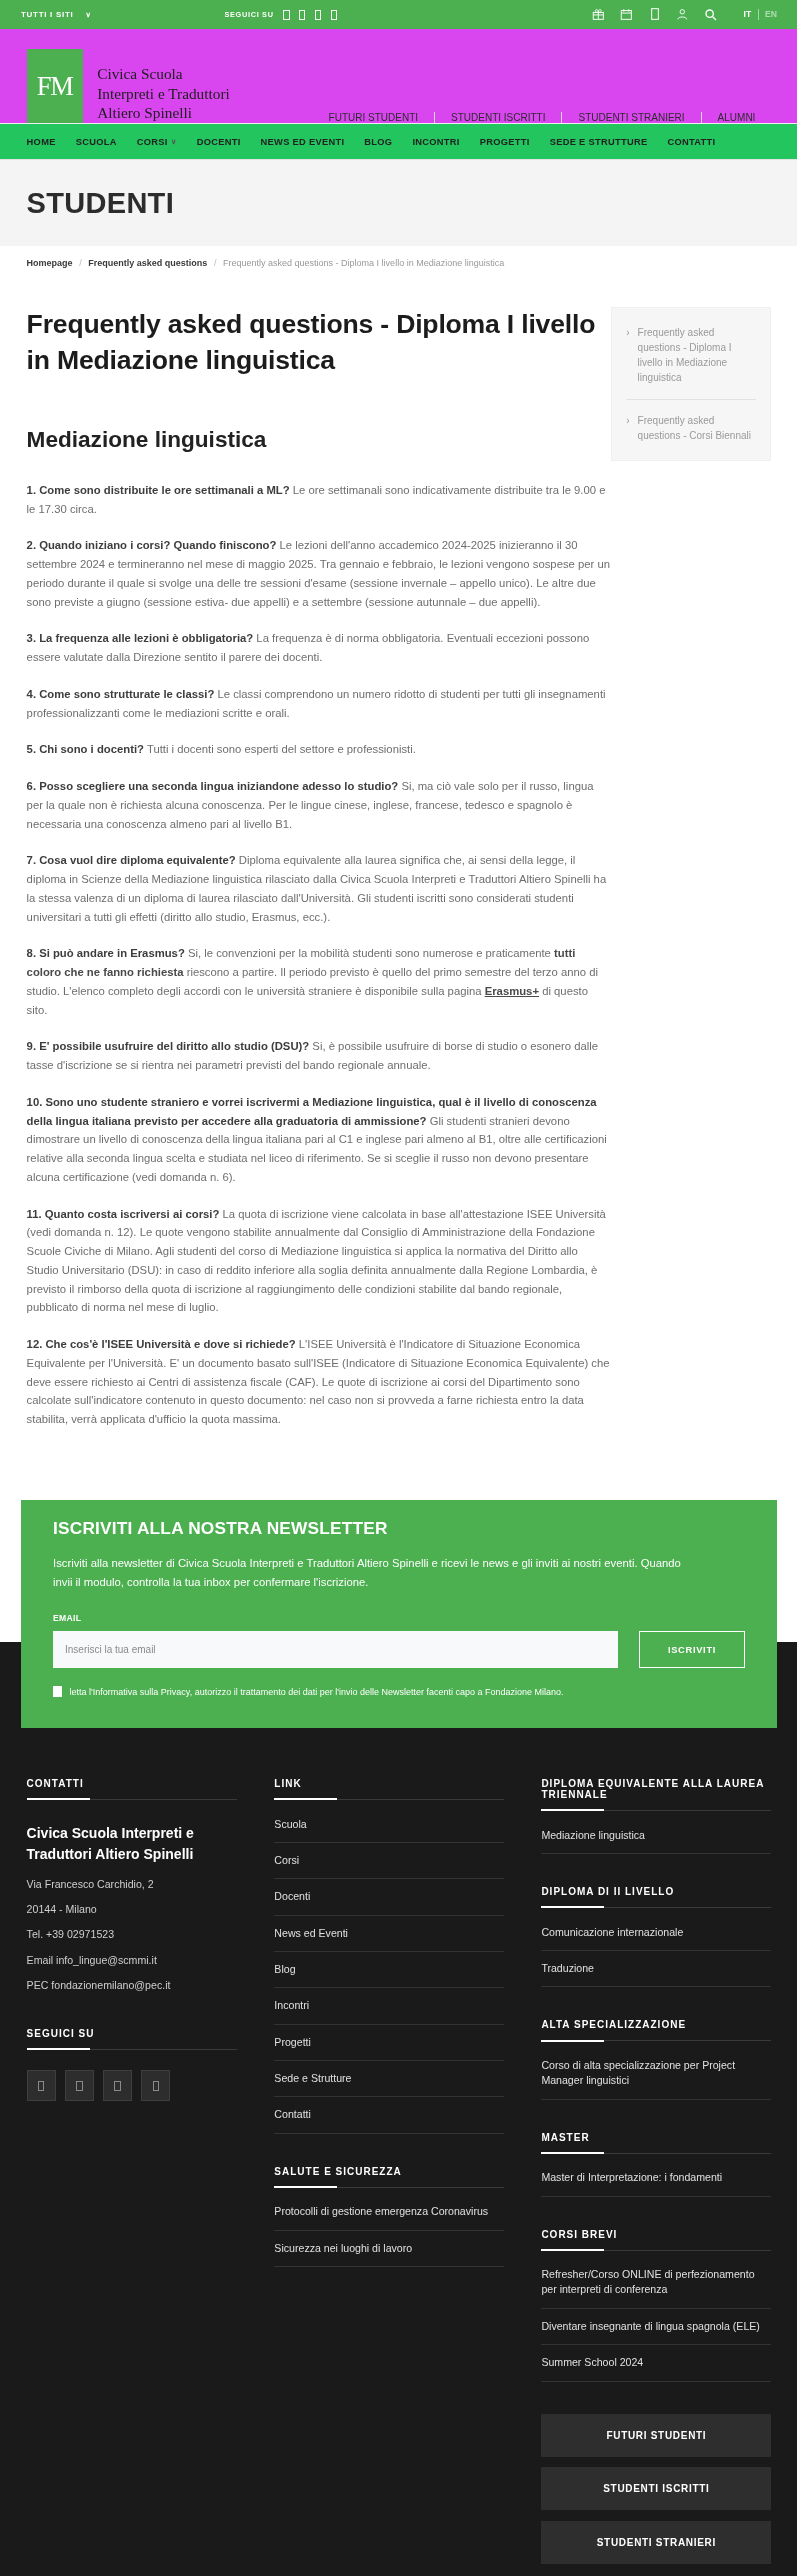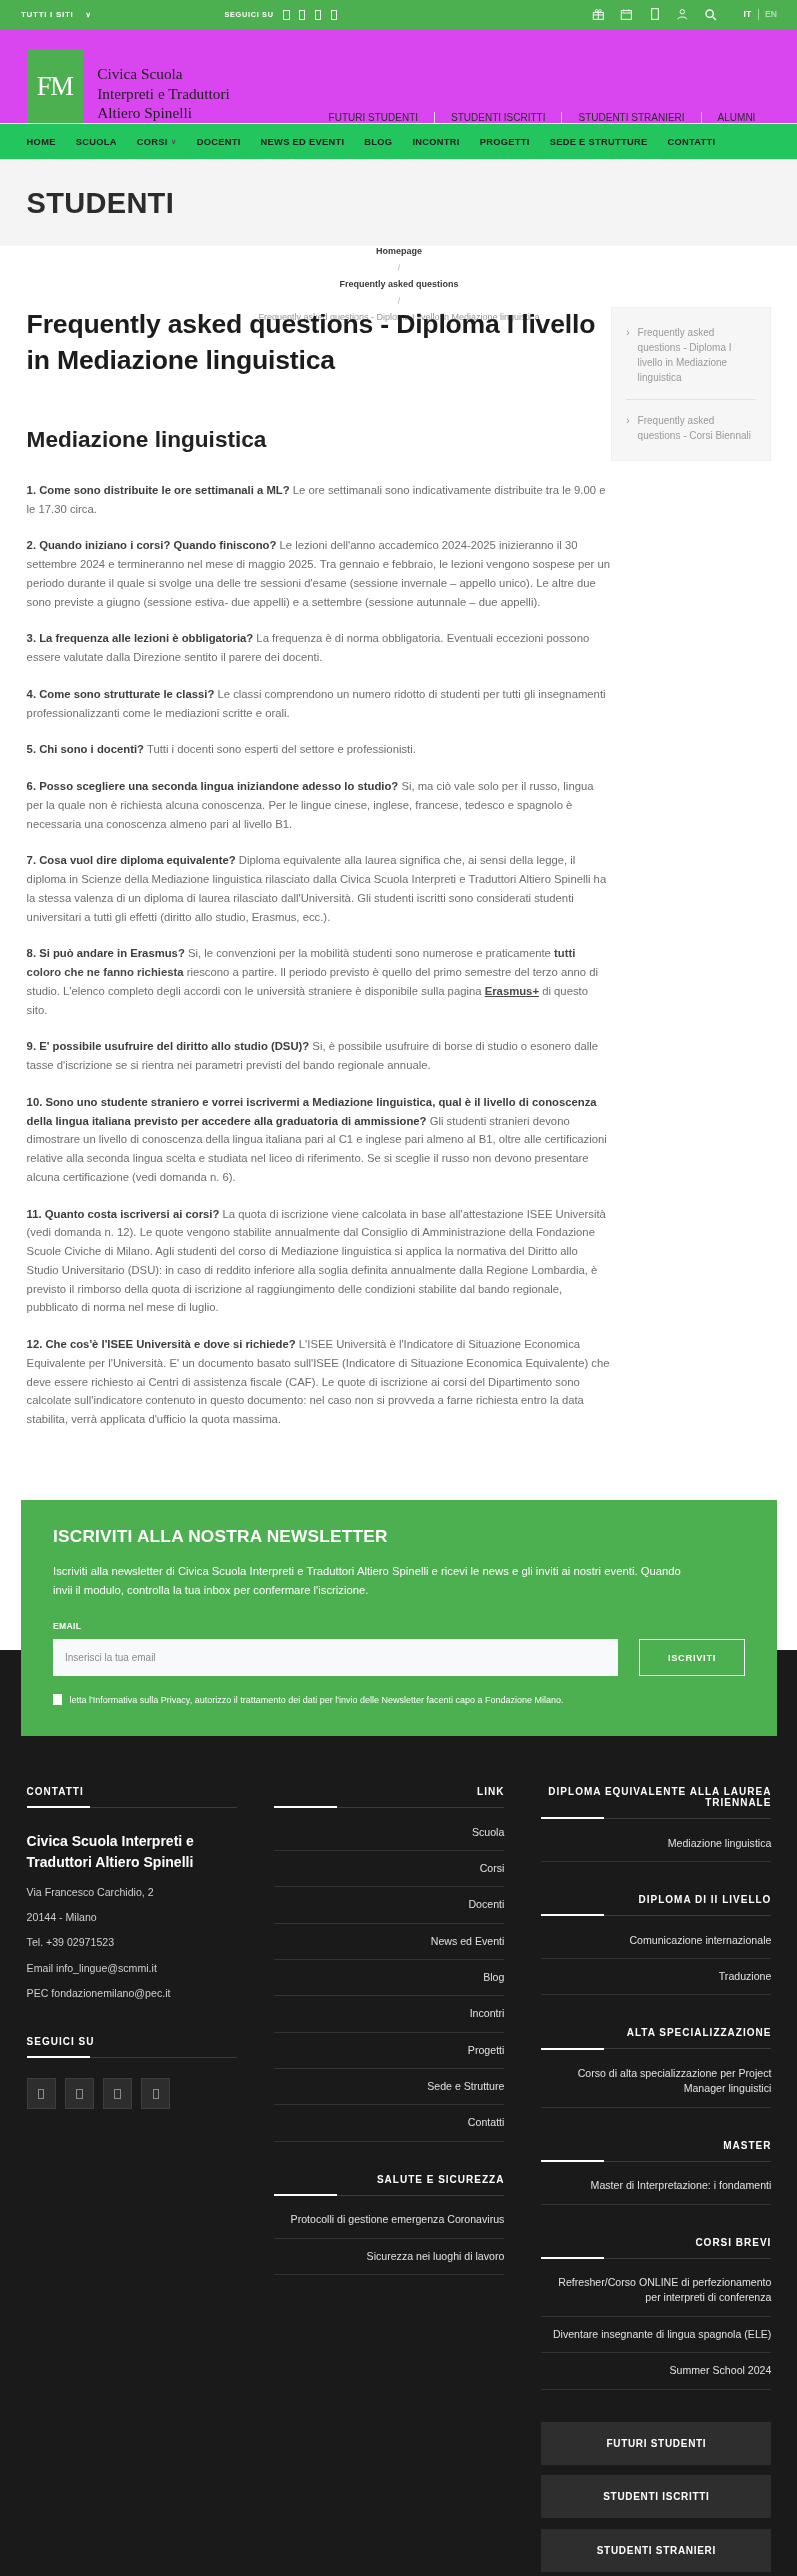--- a/index.html
+++ b/index.html
@@ -30,21 +30,21 @@
   
   .nav{height:37px; display:flex; align-items:center; gap:20px; padding:0 26.6px; border-top:0.7px solid #eee; border-bottom:0.7px solid #e3e3e3; background:#22c55e;}
   .nav-item{font-size:9.3px; font-weight:700; letter-spacing:0.3px; color:#222; cursor:pointer; display:flex; align-items:center; gap:3.3px; white-space:nowrap;}
   .chev{font-size:7.3px; color:#555;}
 
   
   .hero{height:86px; background:#f4f4f4; display:flex; align-items:center; padding:0 26.6px;}
   .hero h1{font-size:29px; font-weight:800; letter-spacing:0.3px; color:#2c2c2c;}
 
   
-  .breadcrumb{height:33px; display:flex; align-items:center; padding:0 26.6px; font-size:9px; color:#999; gap:6.6px; background:#fff;flex-direction:column;}
+  .breadcrumb{height:33px; display:flex; align-items:center; padding:0 26.6px; font-size:9px; color:#999; gap:6.6px; background:#fff;}
   .crumb{color:#3a3a3a; font-weight:600; cursor:pointer;}
   .crumb-current{color:#999; font-weight:400;}
   .bc-sep{color:#bbb;}
 
   
   .content{display:flex; padding:28px 26.6px 40px 26.6px;}
   .main-col{width:585px;}
   .page-title{font-size:26.6px; line-height:1.35; font-weight:800; color:#1c1c1c; letter-spacing:-0.2px;}
   .section-heading{margin-top:48px; font-size:22.6px; font-weight:800; color:#222;}
   .faq-list{margin-top:28px;}
@@ -53,21 +53,21 @@
   .faq .b{font-weight:700; color:#4a4a4a;}
   .faq .u{text-decoration:underline;}
   .aside{margin-left:auto; width:161px;}
   .aside-box{background:#f6f6f6; border:0.7px solid #efefef; padding:4px 14.6px;}
   .aside-item{display:flex; gap:8px; padding:13.3px 0; font-size:10px; line-height:1.5; color:#9a9a9a; cursor:pointer;}
   .aside-item + .aside-item{border-top:0.7px solid #e2e2e2;}
   .aside-chev{color:#9a9a9a; font-size:10px;}
 
   
   .newsletter-wrap{position:relative; z-index:2; padding:0 21px; margin-top:13.3px; margin-bottom:-86px;}
-  .newsletter{background:var(--green); color:#fff; padding:26px 32px 29px 32px;}
+  .newsletter{background:var(--green); color:#fff; padding:18px 32px 29px 32px;}
   .nl-title{font-size:17.3px; font-weight:800; letter-spacing:0.2px;}
   .nl-text{margin-top:14.6px; font-size:11.3px; line-height:1.75; max-width:638px;}
   .nl-label{margin-top:20px; font-size:8.6px; font-weight:700; letter-spacing:0.3px;}
   .nl-row{margin-top:8px; display:flex; gap:21px;}
   .nl-input{flex:1; height:37px; background:#f7f9fa; border:none; padding:0 12px; font-size:10px; color:#333; font-family:"Liberation Sans", sans-serif;}
   .nl-input::placeholder{color:#8a8a8a;}
   .nl-btn{width:106px; height:37px; background:transparent; border:0.7px solid #fff; color:#fff; font-size:9.3px; font-weight:700; letter-spacing:0.7px; cursor:pointer; font-family:"Liberation Sans", sans-serif;}
   .nl-privacy{margin-top:17.3px; display:flex; align-items:flex-start; gap:8px; font-size:9px; line-height:1.5;}
   .checkbox{width:8.6px; height:11.3px; background:#fff; flex:none; margin-top:0.7px; cursor:pointer;}
 
@@ -81,21 +81,21 @@
   .f-rule{margin-top:9.3px; border-bottom:0.7px solid #3a3a3a;}
   .f-rule::before{content:""; display:block; width:63px; height:2px; background:#fff; margin-bottom:-1.3px;}
   .f-org{margin-top:22.6px; font-size:14px; font-weight:700; color:#ffffff; line-height:1.5;}
   .f-line{margin-top:13.3px; font-size:10.6px; color:#cfcfcf;}
   .f-follow{margin-top:37px;}
   .f-social-row{margin-top:20px; display:flex; gap:9.3px;}
   .f-social{width:29px; height:31px; background:#2d2d2d; border:0.7px solid #3e3e3e; display:flex; align-items:center; justify-content:center; cursor:pointer;}
   .f-social .tofu{border-color:#8a8a8a;}
   .f-list{margin-top:6.6px;}
   .f-item{padding:10px 0; border-bottom:0.7px solid #333; font-size:10.6px; color:#e0e0e0; line-height:1.45; cursor:pointer;}
-  .f-group{margin-bottom:32px;text-align:right;}
+  .f-group{margin-bottom:32px;}
   .f-btn{display:block; width:100%; height:43px; margin-top:10.6px; background:#2e2e2e; border:none; color:#fff; font-size:10px; font-weight:700; letter-spacing:0.7px; cursor:pointer; font-family:"Liberation Sans", sans-serif;}
   .f-btns{margin-top:26.6px;}
   svg{display:block;}
 </style>
 </head>
 <body>
 
 <div class="topbar">
   <div class="tb-link">
     <span>TUTTI I SITI</span>

